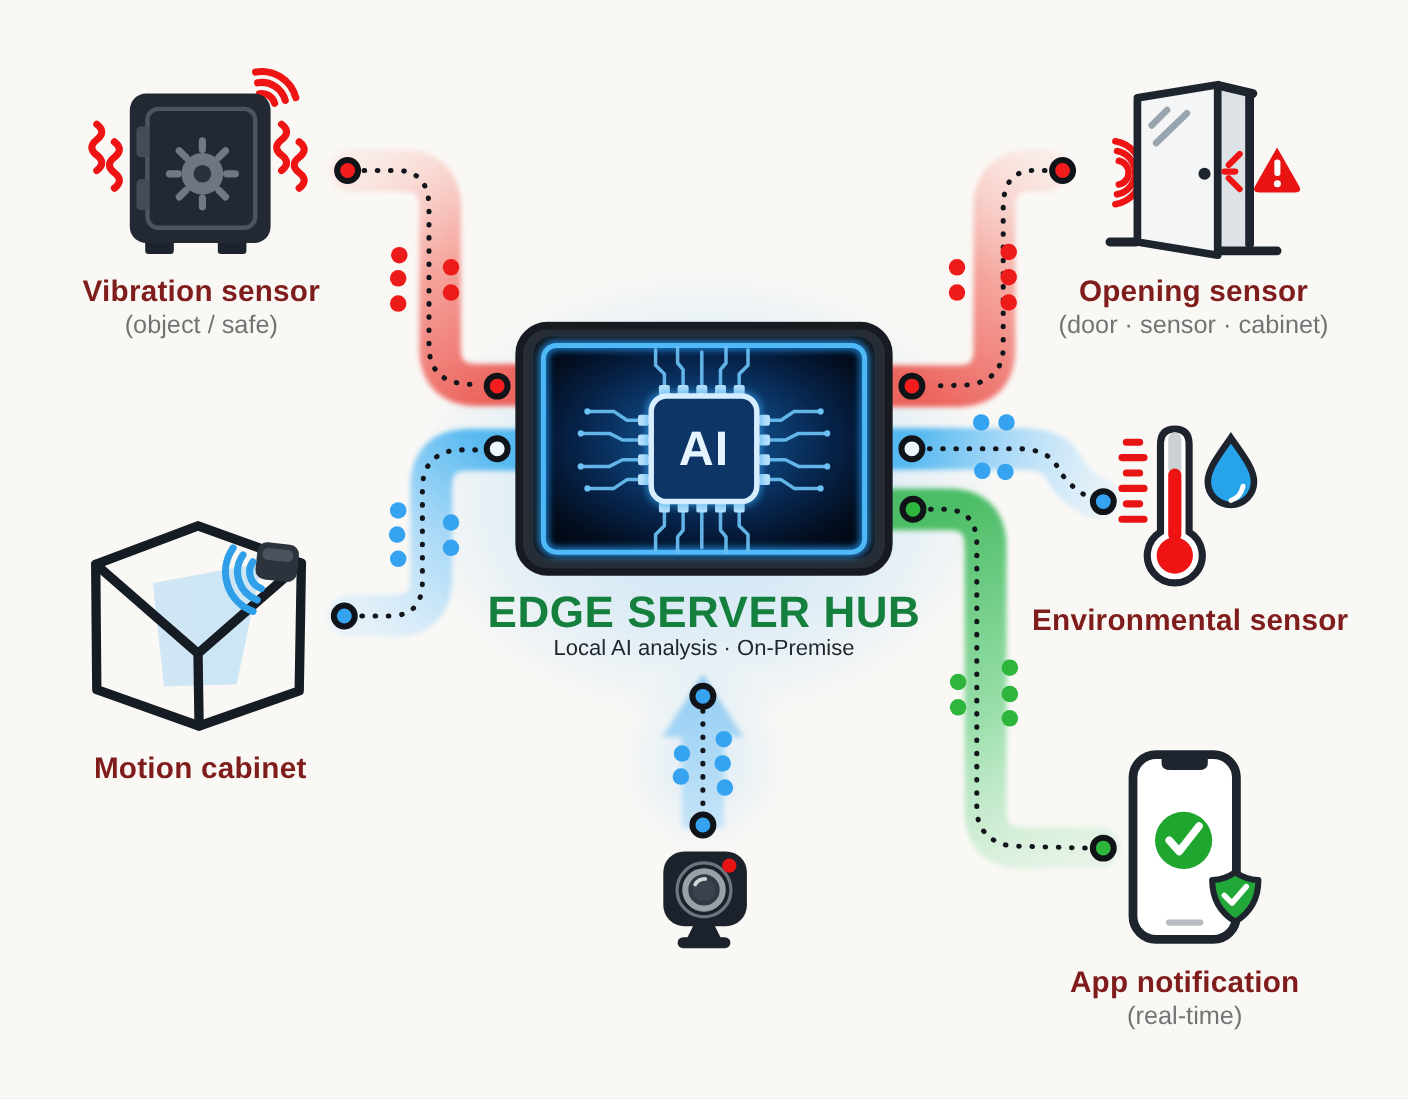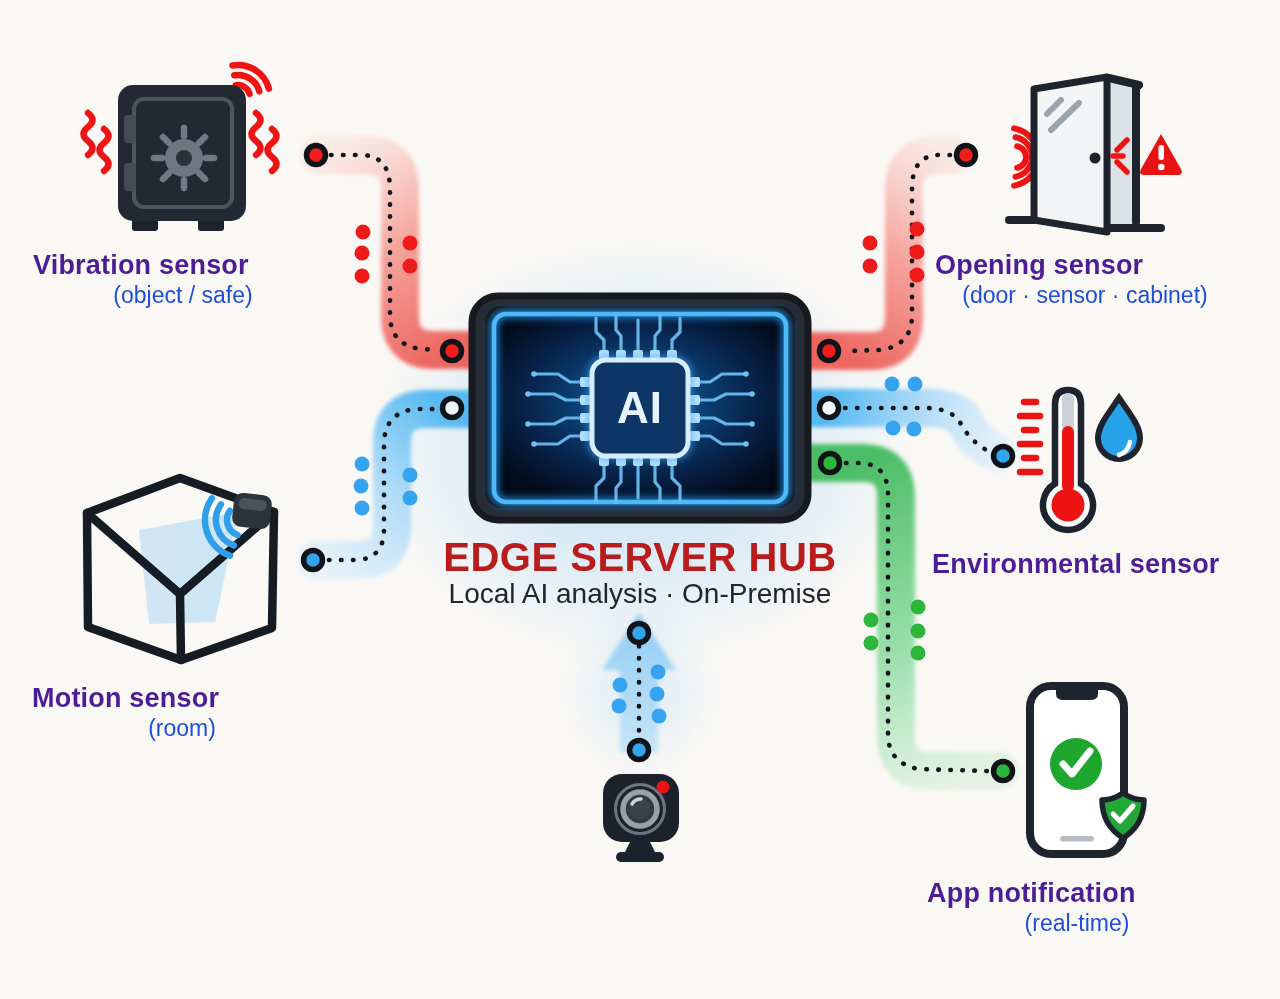--- a/index.html
+++ b/index.html
@@ -4,35 +4,35 @@
 <style>
   html,body{margin:0;padding:0;background:#e9e7e4;}
   #stage{
     position:relative;width:1280px;height:999px;margin:0 auto;
     background:#faf8f5;overflow:hidden;
     font-family:"Liberation Sans",sans-serif;color:#1d242e;
     outline:1px solid #e3dfda;
   }
   .abs{position:absolute;}
   .label{
-    position:absolute;width:300px;
-    font-size:27px;font-weight:bold;line-height:30px;color:#4c1d95;
+    position:absolute;width:300px;text-align:center;
+    font-size:27px;font-weight:bold;line-height:30px;color:#7f1d1d;
     letter-spacing:.2px;
   }
   .sublabel{
     position:absolute;width:300px;text-align:center;
-    font-size:23px;font-weight:400;line-height:27px;color:#1d4ed8;
+    font-size:23px;font-weight:400;line-height:27px;color:#737373;
   }
   #hub-title{
     position:absolute;left:340px;top:535px;width:600px;text-align:center;
-    font-size:40px;font-weight:bold;letter-spacing:.5px;color:#b91c1c;
+    font-size:40px;font-weight:bold;letter-spacing:.5px;color:#15803d;
   }
   #hub-subtitle{
     position:absolute;left:340px;top:578px;width:600px;text-align:center;
-    font-size:28px;font-weight:400;color:#20262e;
+    font-size:20px;font-weight:400;color:#20262e;
   }
   #hub-halo{
     position:absolute;left:372px;top:244px;width:536px;height:412px;
     background:radial-gradient(ellipse at center,rgba(148,205,245,.55) 0%,rgba(168,214,248,.30) 45%,rgba(250,248,245,0) 72%);
     border-radius:50%;
   }
   #camera-halo{
     position:absolute;left:560px;top:600px;width:160px;height:180px;
     background:radial-gradient(ellipse at center,rgba(160,210,246,.35) 0%,rgba(250,248,245,0) 70%);
   }
@@ -313,22 +313,21 @@
         <rect x="158" y="22" width="38" height="34" rx="9" fill="#2c333c" transform="rotate(6 177 39)"></rect>
         <rect x="163" y="27" width="28" height="11" rx="5" fill="#4a525c" transform="rotate(6 177 39)"></rect>
       </g>
       <g fill="none" stroke="#2e9fe8" stroke-width="6.5" stroke-linecap="round">
         <path d="M 162.5 63 A 16 16 0 0 1 154.9 38.8"></path>
         <path d="M 158.8 73.4 A 27 27 0 0 1 145.9 32.5"></path>
         <path d="M 155 83.7 A 38 38 0 0 1 136.9 26.2"></path>
       </g>
     </svg>
   </div>
-  <div class="label" style="left:32px;top:683px">Motion sensor</div>
-  <div class="sublabel" style="left:32px;top:715px">(room)</div>
+  <div class="label" style="left:32px;top:683px">Motion cabinet</div>
 
   <div class="abs" style="left:1010px;top:382px">
     <svg width="150" height="155" viewBox="0 0 150 155">
       <g stroke="#e81414" stroke-width="6.5" stroke-linecap="round">
         <line x1="14" y1="20" x2="26" y2="20"></line>
           <line x1="10" y1="34" x2="30" y2="34"></line>
         <line x1="14" y1="48" x2="26" y2="48"></line>
           <line x1="10" y1="62" x2="30" y2="62"></line>
         <line x1="14" y1="76" x2="26" y2="76"></line>
           <line x1="10" y1="90" x2="30" y2="90"></line>

